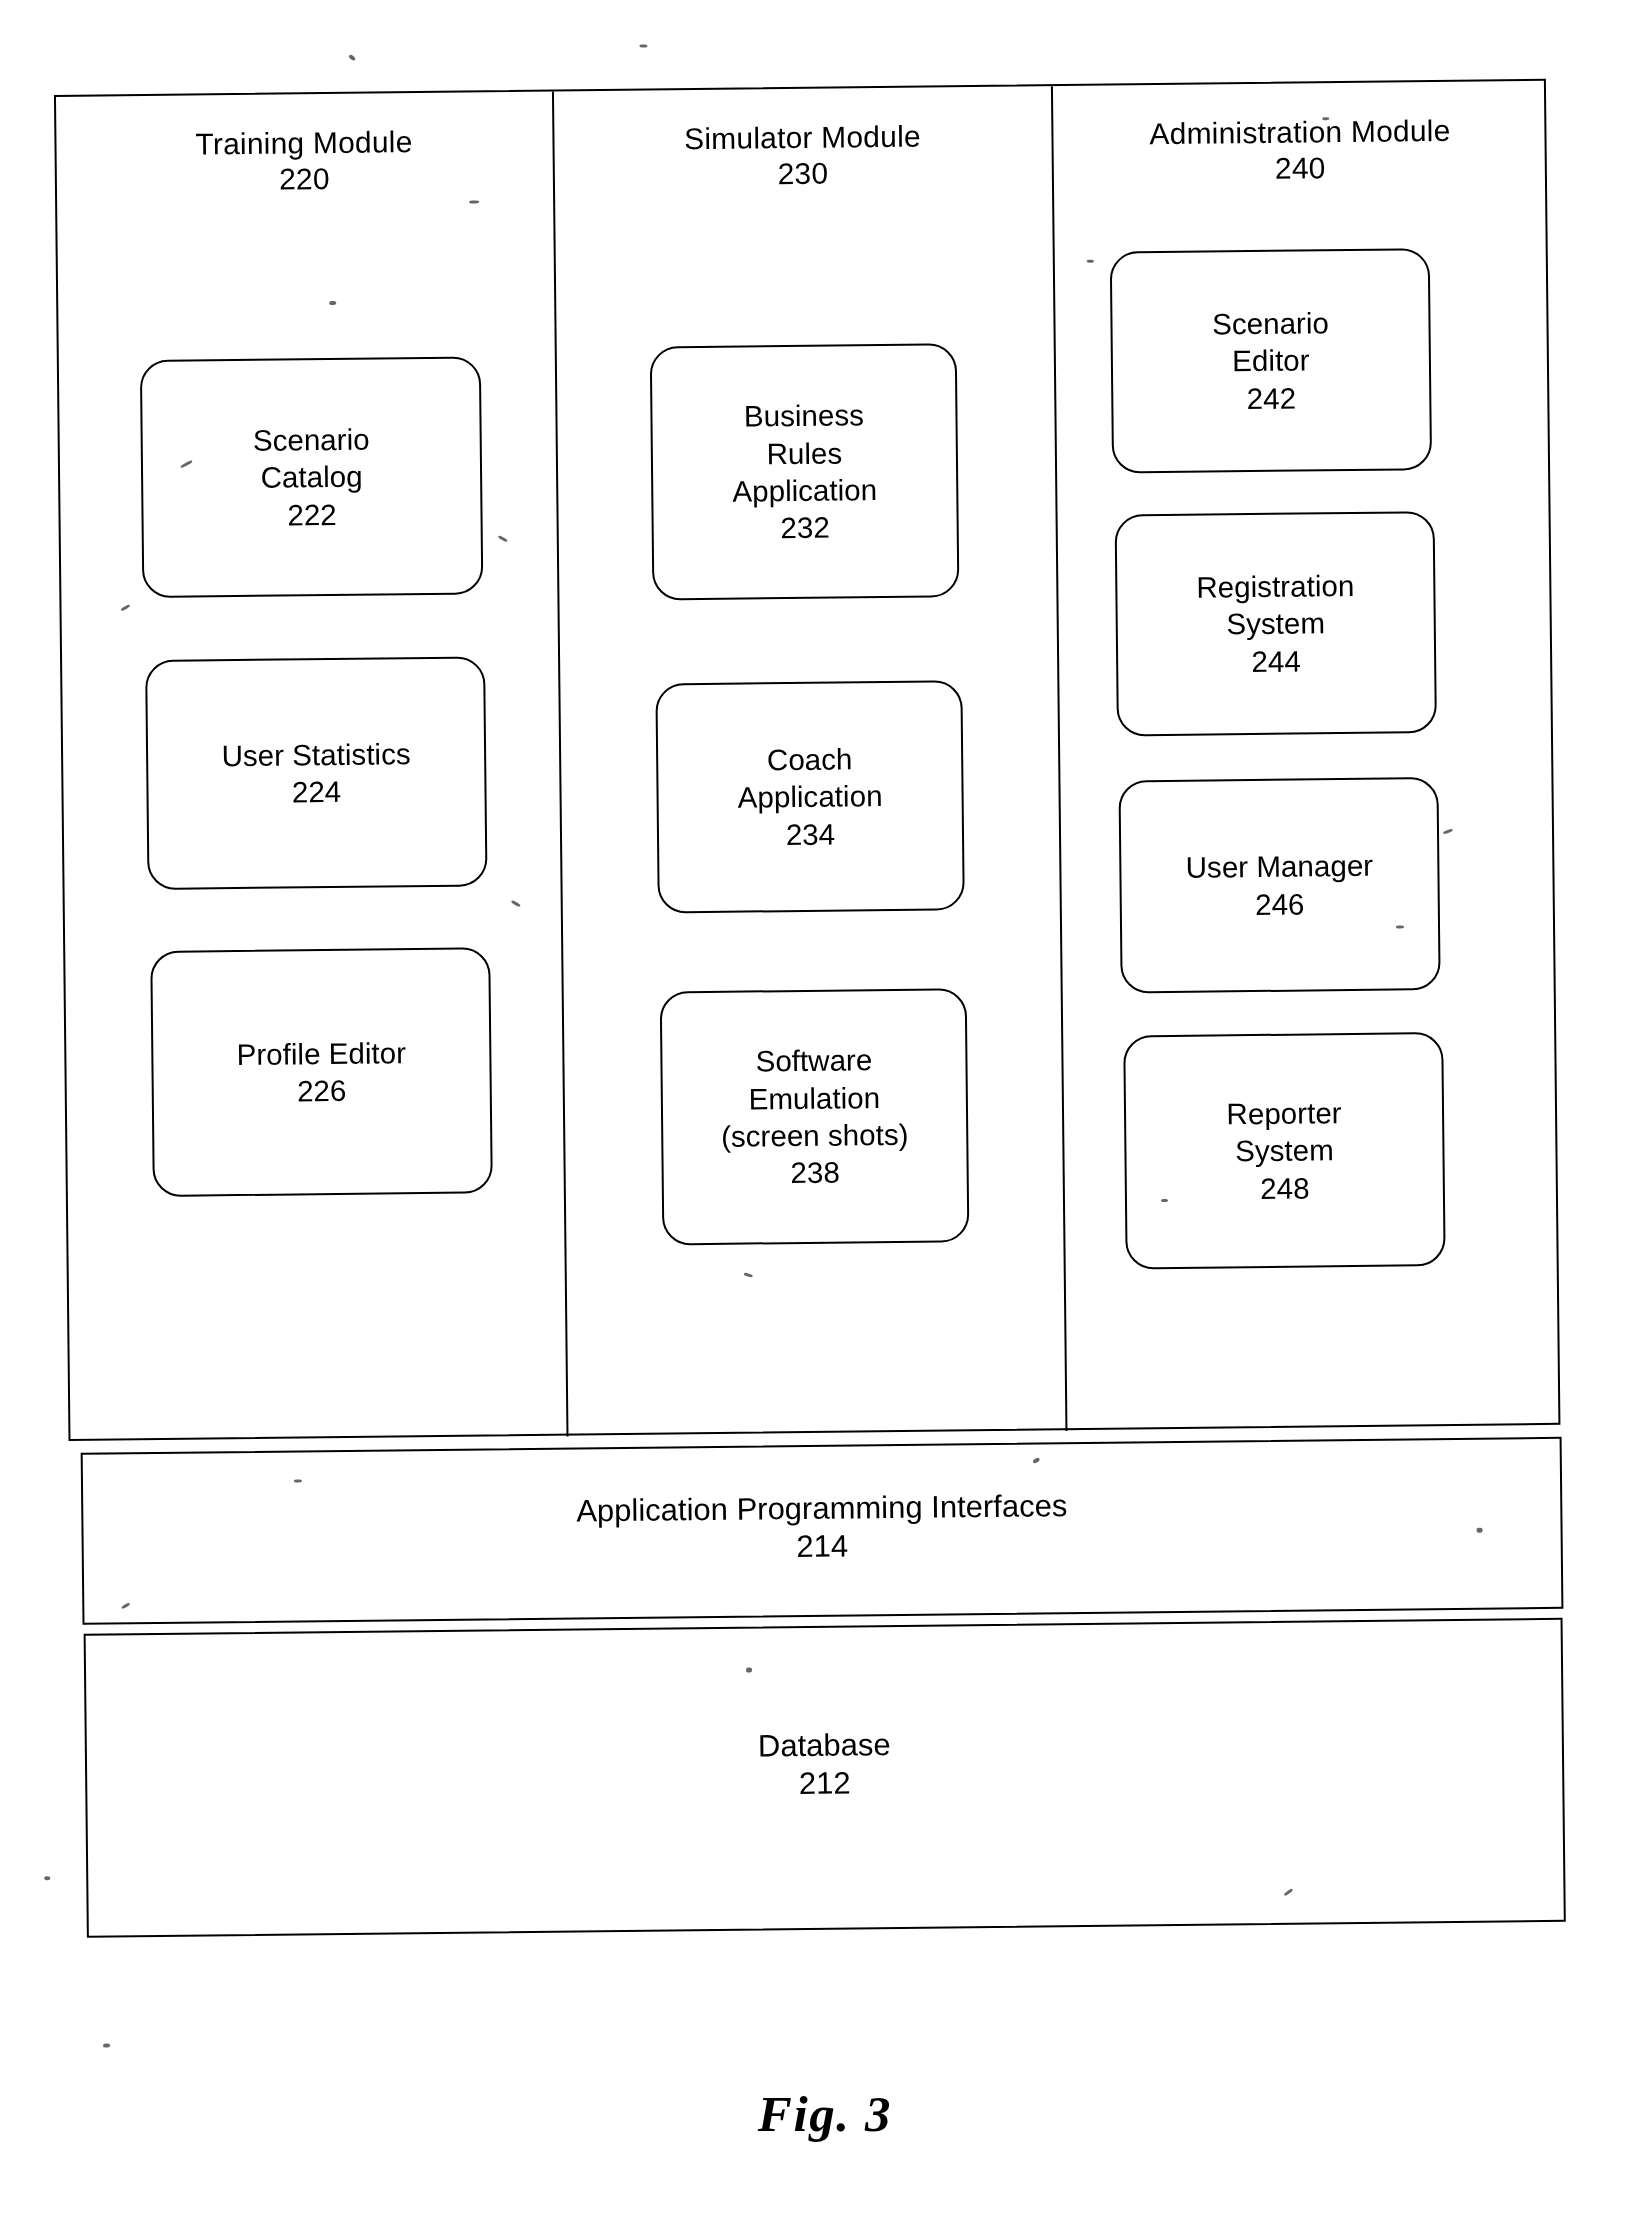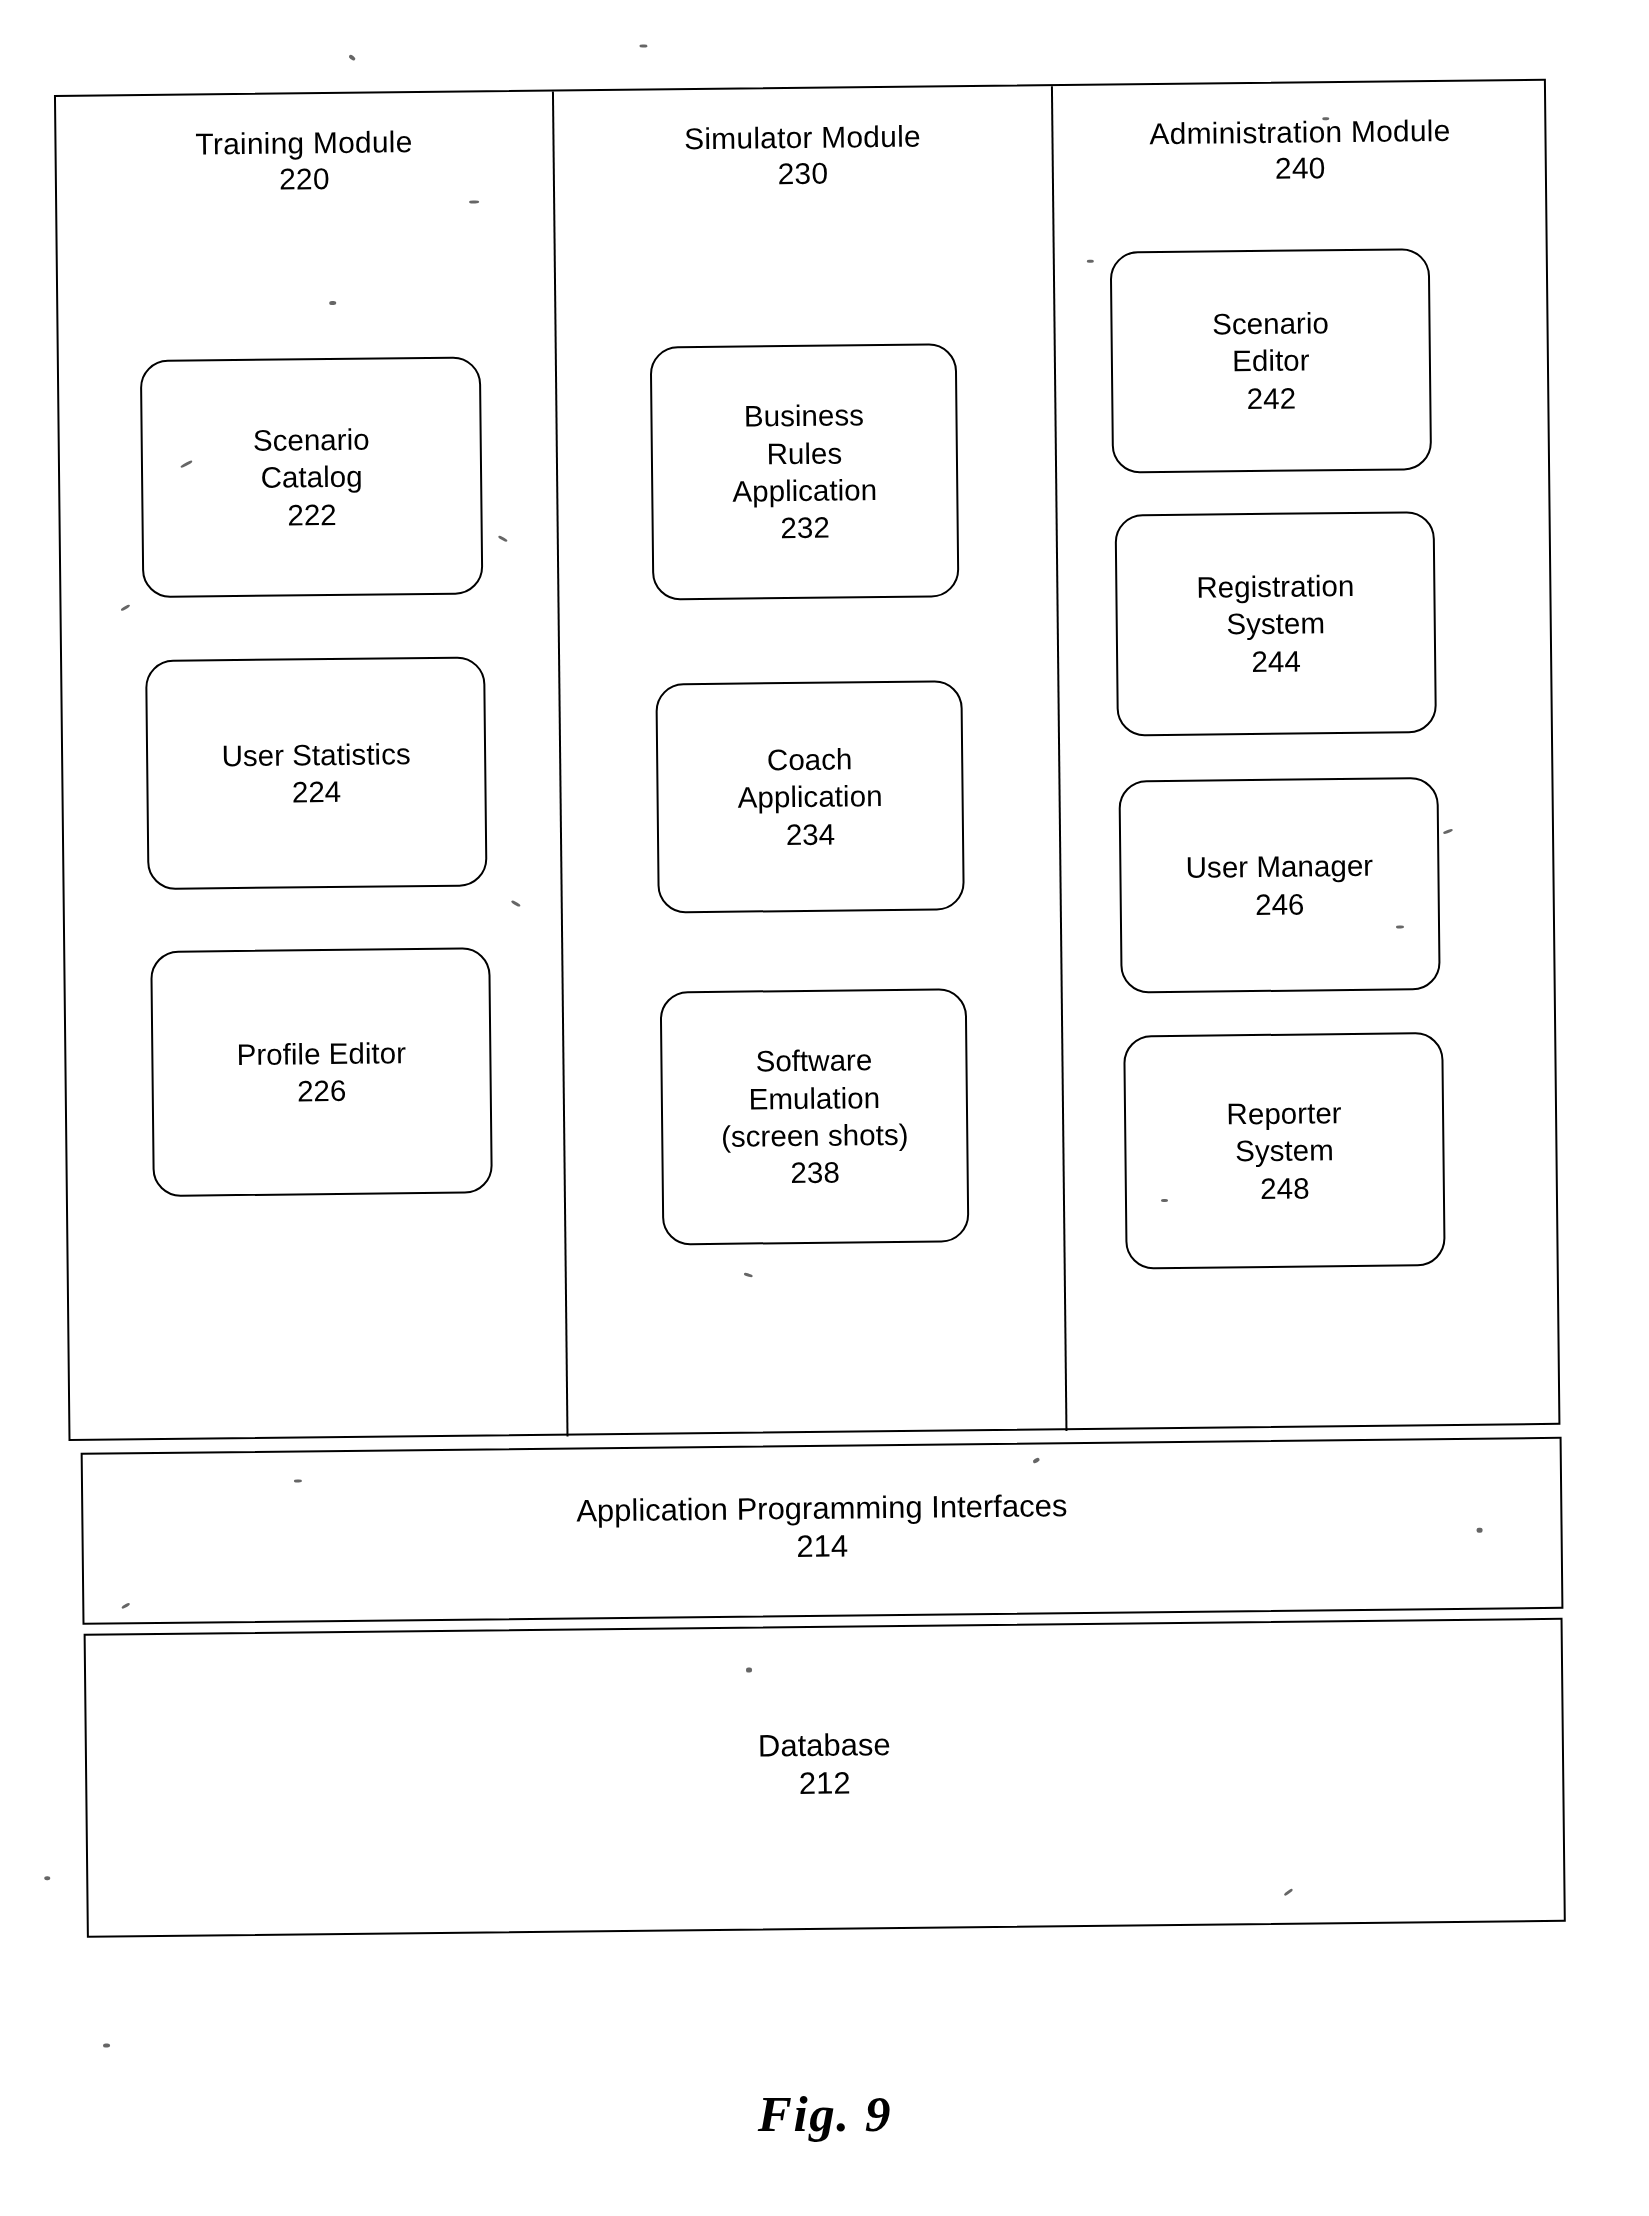--- a/index.html
+++ b/index.html
@@ -310,16 +310,16 @@
     <div class="speck" style="left:279px;  top:1482px; width:8.2px; height:3.3px;"></div>
     <div class="speck" style="left:1018px; top:1469px; width:7.4px;  height:4.1px;  transform:rotate(-30deg);"></div>
     <div class="speck" style="left:105px;  top:1605px; width:9px; height:3.3px;  transform:rotate(-30deg);"></div>
     <div class="speck" style="left:729px;  top:1675px; width:5.7px;  height:4.9px;"></div>
     <div class="speck" style="left:1461px; top:1543px; width:5.7px;  height:4.9px;"></div>
     <div class="speck" style="left:24.6px;   top:1876px; width:6.6px;  height:4.1px;"></div>
     <div class="speck" style="left:1264px; top:1904px; width:9.9px; height:3.3px;  transform:rotate(-36deg);"></div>
     <div class="speck" style="left:82px;  top:2044px; width:6.6px;  height:4.1px;"></div>
   </div>
 
-  <div id="figure-caption">Fig. 9</div>
+  <div id="figure-caption">Fig. 3</div>
 
 </div>
 
 
 </body></html>

